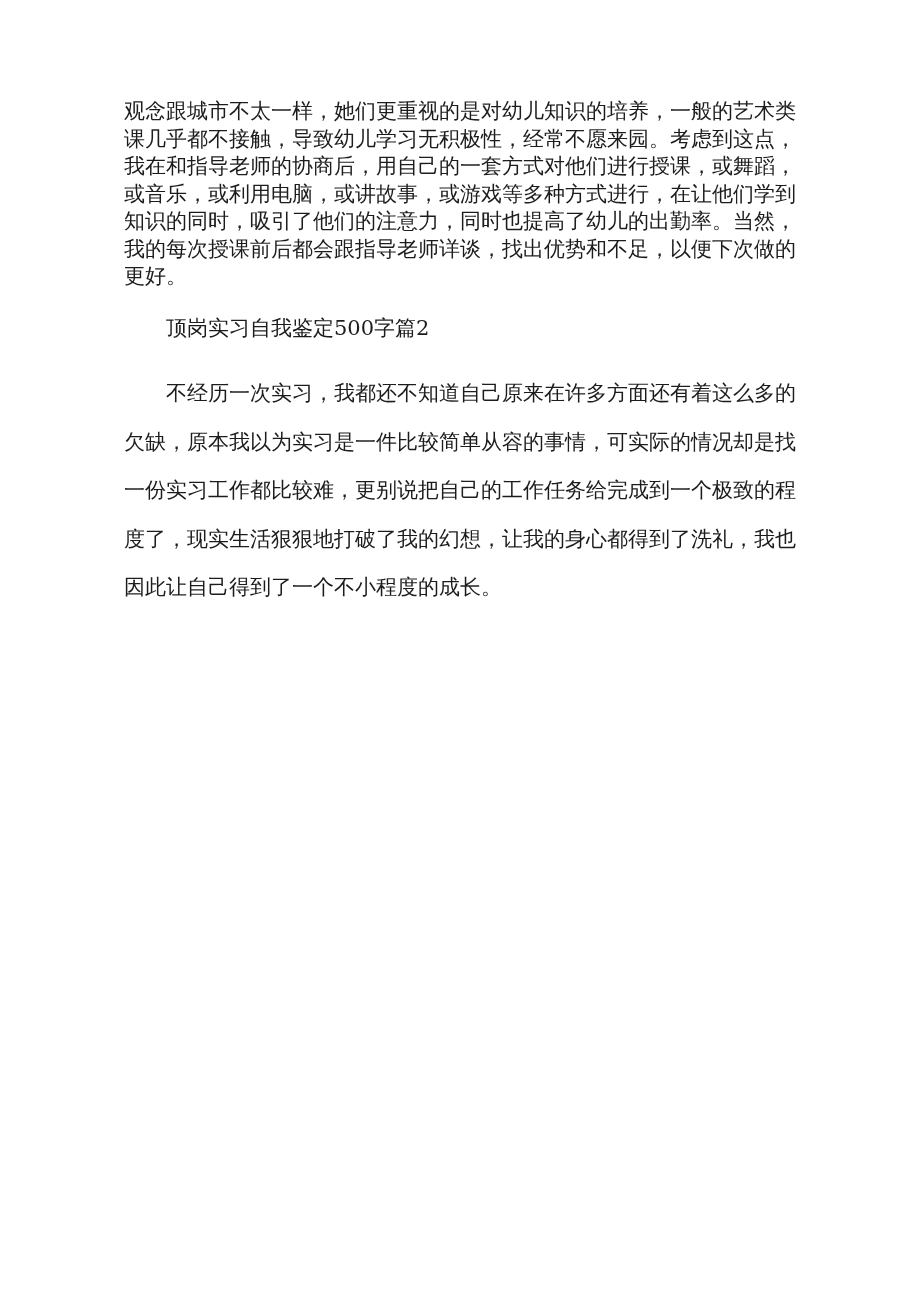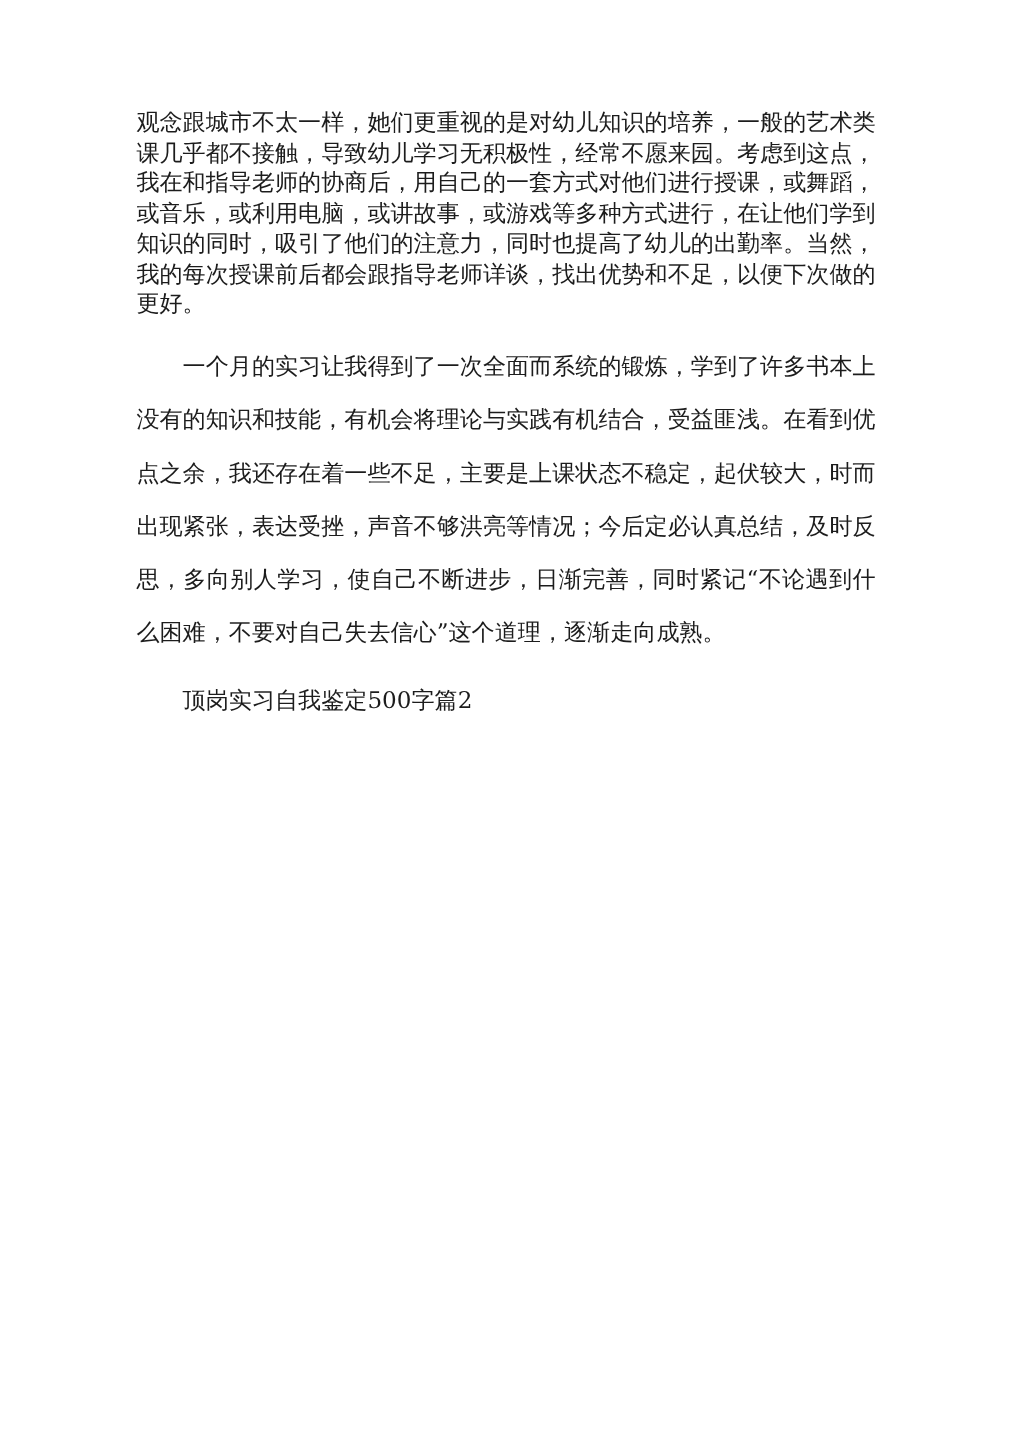--- a/index.html
+++ b/index.html
@@ -43,15 +43,15 @@
   .para.p1 { margin-top: 18px; }
   .para.heading { margin-top: 13px; }
   .para.p3 { margin-top: 17px; }
   .para.p4 { margin-top: 10px; }
 </style>
 </head>
 <body>
 
 <div class="page">
   <p class="para tight">观念跟城市不太一样，她们更重视的是对幼儿知识的培养，一般的艺术类课几乎都不接触，导致幼儿学习无积极性，经常不愿来园。考虑到这点，我在和指导老师的协商后，用自己的一套方式对他们进行授课，或舞蹈，或音乐，或利用电脑，或讲故事，或游戏等多种方式进行，在让他们学到知识的同时，吸引了他们的注意力，同时也提高了幼儿的出勤率。当然，我的每次授课前后都会跟指导老师详谈，找出优势和不足，以便下次做的更好。</p>
-  <p class="para loose indent p1">一个月的实习让我得到了一次全面而系统的锻炼，学到了许多书本上没有的知识和技能，有机会将理论与实践有机结合，受益匪浅。在看到优点之余，我还存在着一些不足，主要是上课状态不稳定，起伏较大，时而出现紧张，表达受挫，声音不够洪亮等情况；今后定必认真总结，及时反思，多向别人学习，使自己不断进步，日渐完善，同时紧记“不论遇到什么困难，不要对自己失去信心”这个道理，逐渐走向成熟。</p>
   <p class="para loose indent heading">顶岗实习自我鉴定500字篇2</p>
+  <p class="para loose indent p3">不经历一次实习，我都还不知道自己原来在许多方面还有着这么多的欠缺，原本我以为实习是一件比较简单从容的事情，可实际的情况却是找一份实习工作都比较难，更别说把自己的工作任务给完成到一个极致的程度了，现实生活狠狠地打破了我的幻想，让我的身心都得到了洗礼，我也因此让自己得到了一个不小程度的成长。</p>
 </div>
 
 </body></html>

